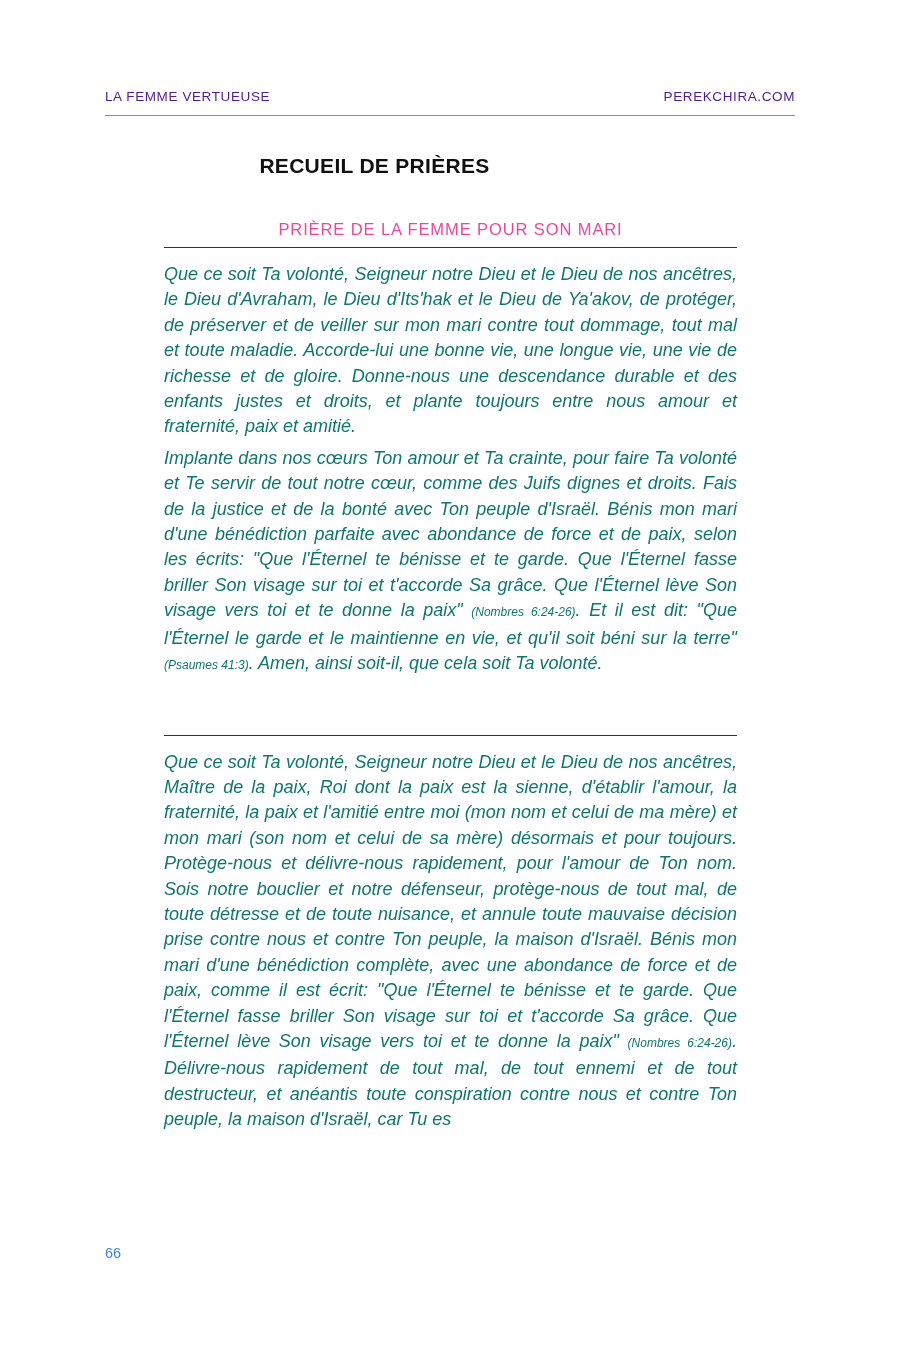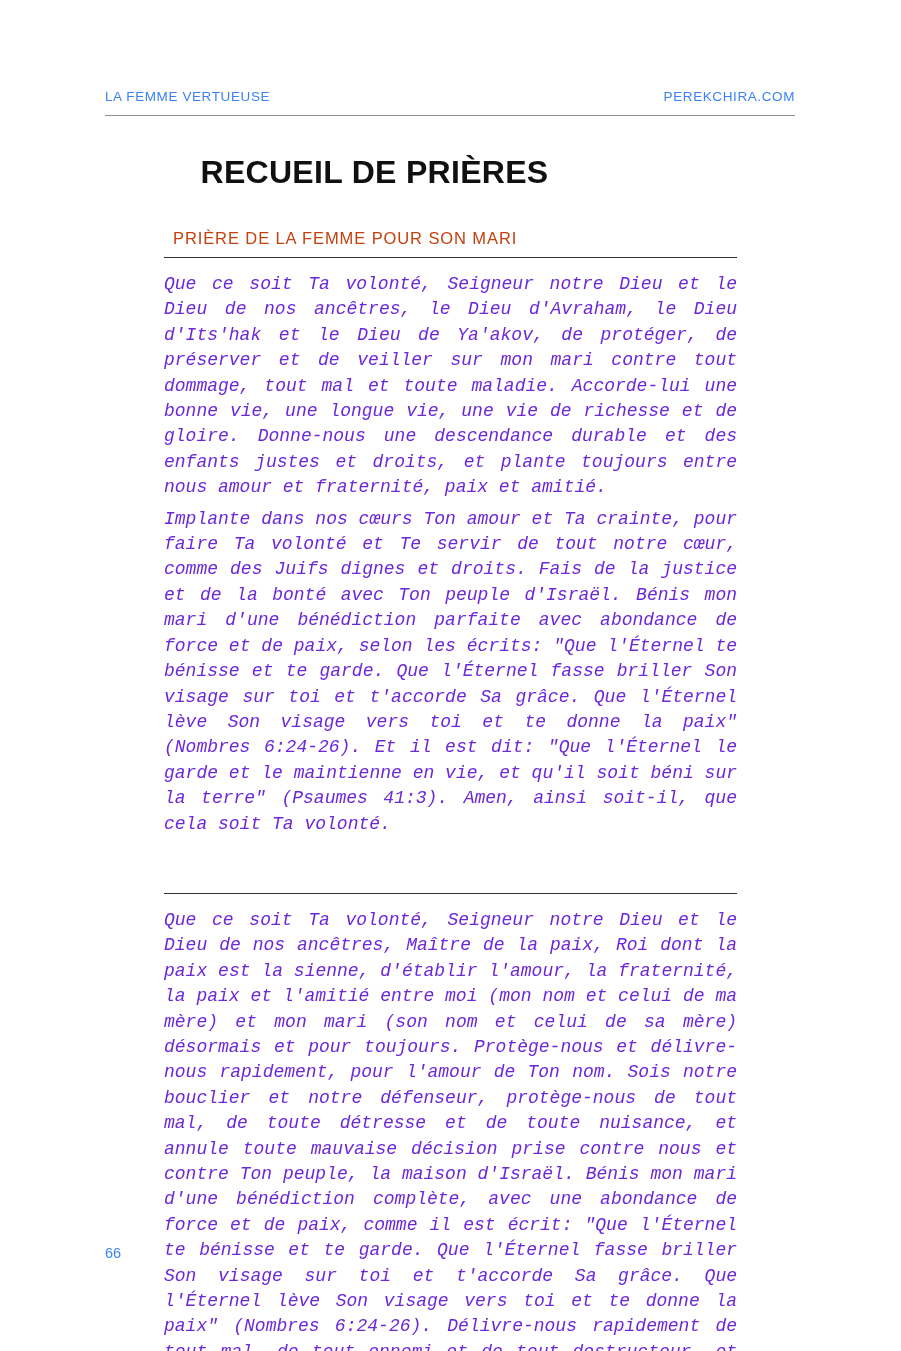--- a/index.html
+++ b/index.html
@@ -11,70 +11,70 @@
     overflow: hidden;
     font-family: "Liberation Sans", sans-serif;
   }
 
   
   .page-header {
     position: absolute;
     top: 89px; left: 105px; width: 690px;
     display: flex; justify-content: space-between; align-items: flex-end;
     font-size: 13.5px; letter-spacing: 0.6px;
-    color: #3b82f6;
+    color: #4c1d95;
   }
   .header-rule {
     position: absolute;
     top: 115px; left: 105px; width: 690px;
     border-top: 1px solid #8f8f8f;
   }
 
   
   .doc-title {
     position: absolute;
     top: 154px; left: 0; width: 749px;
     margin: 0;
     text-align: center;
-    font-size: 32px; font-weight: 700; letter-spacing: 0.3px;
+    font-size: 21px; font-weight: 700; letter-spacing: 0.3px;
     color: #101010;
   }
 
   
   .content {
     position: absolute;
     top: 219px; left: 164px; width: 573px;
   }
 
   section { margin: 0; }
   section + section { margin-top: 56px; }
 
   .section-heading {
-    margin: 9px;
+    margin: 0;
+    text-align: center;
     font-size: 16.5px; font-weight: 400; letter-spacing: 0.9px;
     line-height: 20px;
-    color: #c2410c;
+    color: #ec4899;
   }
   .section-rule {
     border: 0; border-top: 1.5px solid #333333;
     margin: 8px 0 0 0;
   }
 
   .prayer-paragraph {
     margin: 14px 0 0 0;
     font-style: italic;
     font-size: 18px;
     line-height: 25.4px;
     text-align: justify;
-    color: #6d28d9;
-    font-family: Liberation Mono, monospace;
+    color: #0f766e;
   }
   .prayer-paragraph + .prayer-paragraph { margin-top: 6px; }
 
-  .cite { font-size: 18px; }
+  .cite { font-size: 12px; }
 
   .page-number {
     position: absolute;
     left: 105px; top: 1245px;
     font-size: 14.5px; color: #3b82f6;
   }
 </style>
 </head>
 <body>
 

